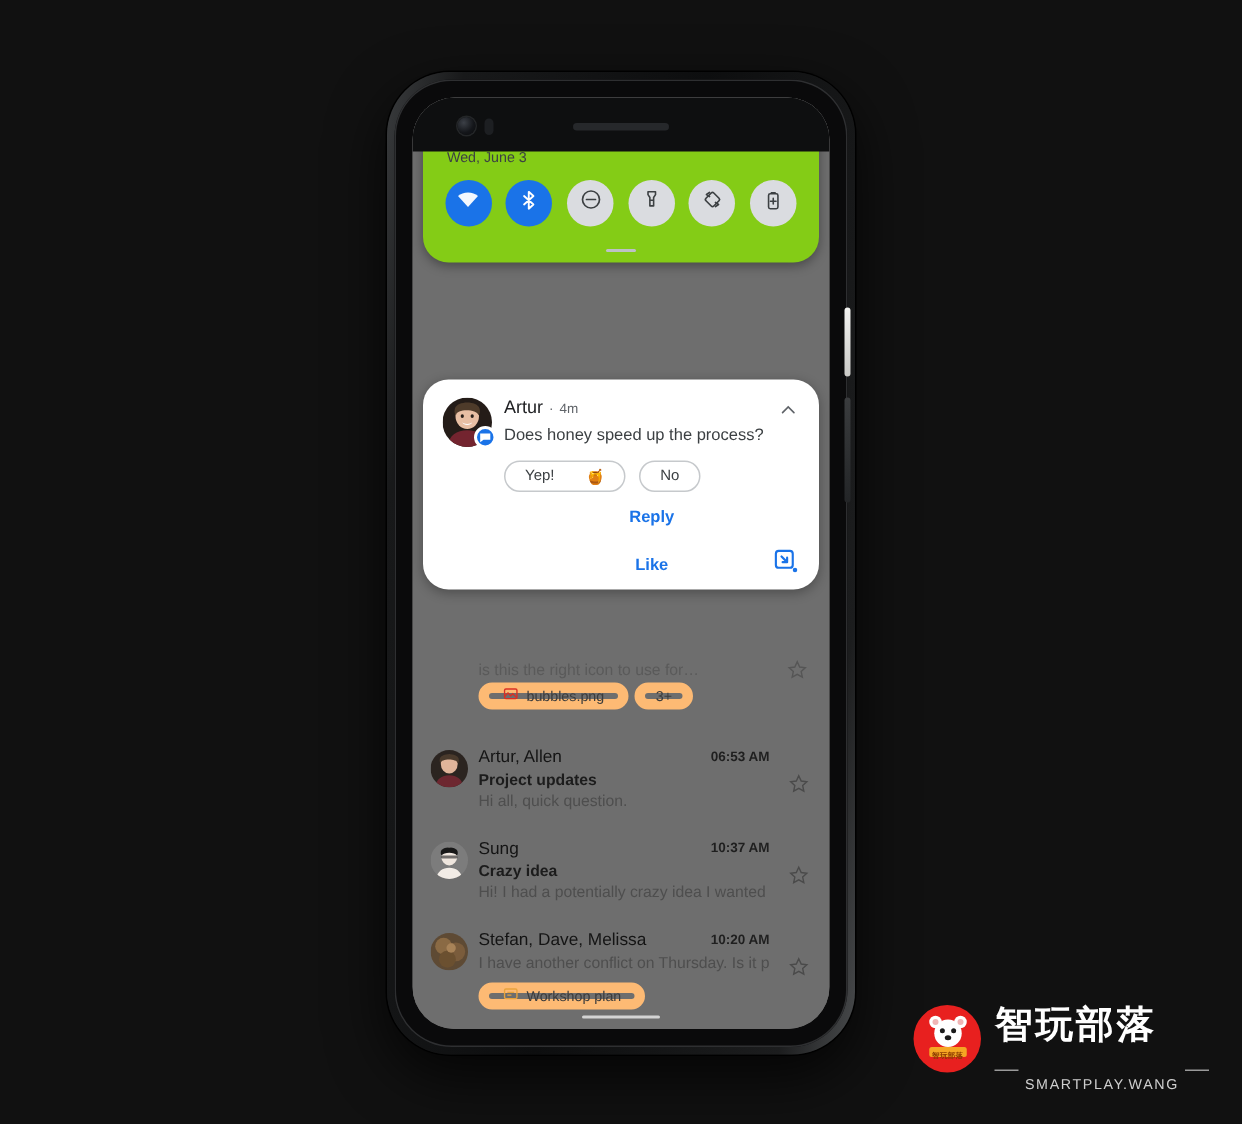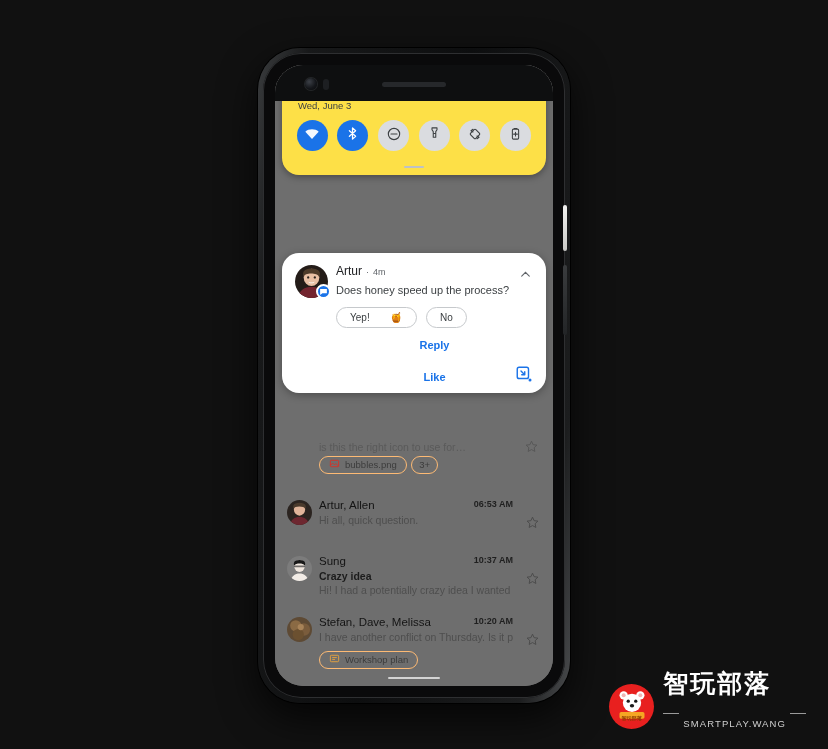--- a/index.html
+++ b/index.html
@@ -77,21 +77,21 @@
     padding: 0 13px;
     z-index: 5;
   }
   #statusbar .clock { color: #fff; font-size: 11px; font-weight: bold; letter-spacing: .2px; }
   #statusbar .sysicons { display: flex; align-items: center; gap: 3px; }
 
   
   #shade {
     position: absolute; left: 7px; top: 24px; right: 7px;
     height: 86px;
-    background: #fde047;
+    background: #84cc16;
     border-radius: 0 0 17px 17px;
     z-index: 4;
     box-shadow: 0 2px 7px rgba(0,0,0,.35);
   }
   #shade-date {
     position: absolute; left: 16px; top: 11px;
     font-size: 9.5px; color: #3c4043;
   }
   #qs-row {
     position: absolute; left: 0; top: 31px; width: 100%;
@@ -137,21 +137,21 @@
   .attach-line {
     position: relative; height: 34px; padding-left: 44px;
   }
   .attach-text {
     position: absolute; left: 44px; top: -14px;
     font-size: 10.5px; color: #5a5a5a;
   }
   .chip {
     display: inline-flex; align-items: center; gap: 5px;
     height: 18px; padding: 0 9px; border-radius: 10px;
-    border: 1px solid #fdba74; font-size: 9.5px; color: #3c3c3c;
+    border: 7px solid #fdba74; font-size: 9.5px; color: #3c3c3c;
     vertical-align: middle;
   }
   .chip.plus { padding: 0 7px; }
   .star-ghost { position: absolute; right: 14px; top: -16px; }
 
   
   .mail-row {
     position: relative;
     padding: 9px 40px 9px 44px;
     min-height: 56px;
@@ -234,21 +234,21 @@
   
   #home-indicator {
     position: absolute; left: 50%; bottom: 7px; transform: translateX(-50%);
     width: 52px; height: 2.5px; border-radius: 2px;
     background: #d3d3d3; z-index: 7;
   }
 
   
   #watermark {
     position: absolute; right: 22px; bottom: 20px;
-    display: flex; align-items: flex-end; gap: 9px;
+    display: flex; align-items: flex-start; gap: 9px;
   }
   #wm-logo {
     width: 45px; height: 45px; border-radius: 50%;
     background: #e8201f;
     display: flex; align-items: center; justify-content: center;
     position: relative;
   }
   #wm-text { display: flex; flex-direction: column; gap: 1px; }
   #wm-cn {
     font-size: 25px; font-weight: bold; color: #ffffff;
@@ -321,20 +321,21 @@
           <div class="mail-row">
             <div class="mail-avatar">
               <svg viewBox="0 0 40 40" width="25" height="25">
                 <rect width="40" height="40" fill="#2b2420"></rect>
                 <ellipse cx="20" cy="15" rx="9" ry="10" fill="#e0b49a"></ellipse>
                 <path d="M10 9c2-6 18-6 20 0 1 4-1 5-1 5-1-5-18-5-18 0 0 0-2-1-1-5z" fill="#4a3a2c"></path>
                 <path d="M5 40c1-9 7-13 15-13s14 4 15 13z" fill="#6d2730"></path>
               </svg>
             </div>
             <div class="mail-sender">Artur, Allen</div>
+            <div class="mail-subject">Project updates</div>
             <div class="mail-snippet">Hi all, quick question.</div>
             <div class="mail-time">06:53 AM</div>
             <div class="mail-star">
               <svg viewBox="0 0 24 24" width="15" height="15" fill="none" stroke="#4a4a4a" stroke-width="1.5">
                 <path d="M12 3.5l2.6 5.6 6 .7-4.4 4.1 1.2 6-5.4-3-5.4 3 1.2-6L3.4 9.8l6-.7z"></path>
               </svg>
             </div>
           </div>
 
           <div class="mail-row">

